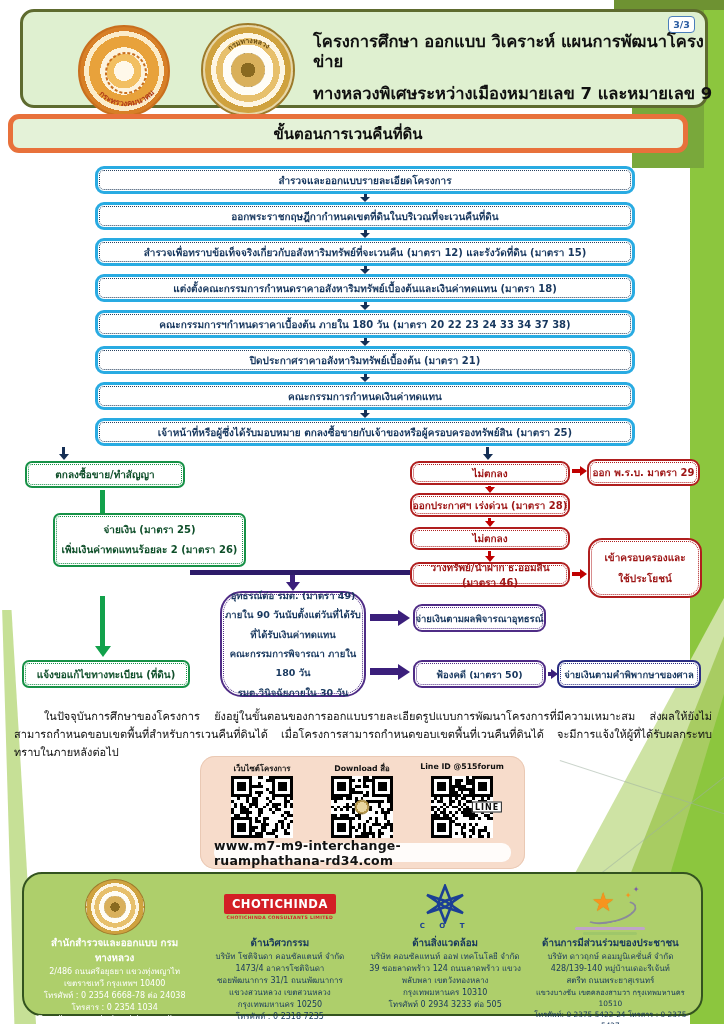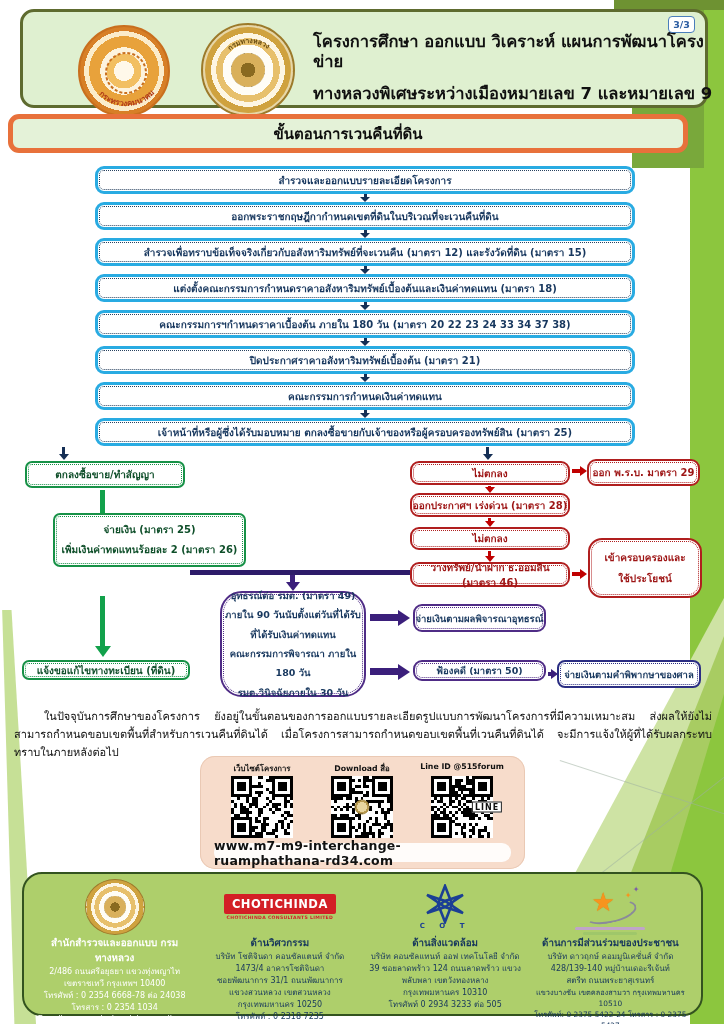--- a/index.html
+++ b/index.html
@@ -210,21 +210,21 @@
   <div class="varr n" style="left:62px;top:447px;height:7px;"></div>
   <div class="varr n" style="left:486px;top:447px;height:7px;"></div>
 
   <div class="box box-green" style="left:25px;top:461px;width:160px;height:27px;">ตกลงซื้อขาย/ทำสัญญา</div>
   <div class="varr g" style="left:100px;top:490px;height:38px;"></div>
   <div class="box box-green" style="left:22px;top:513px;width:193px;height:54px;line-height:2;margin-left:31px;">
     <div>จ่ายเงิน (มาตรา 25)</div>
     <div>เพิ่มเงินค่าทดแทนร้อยละ 2 (มาตรา 26)</div>
   </div>
   <div class="varr g" style="left:100px;top:596px;height:50px;"></div>
-  <div class="box box-green" style="left:22px;top:660px;width:168px;height:20px;">แจ้งขอแก้ไขทางทะเบียน (ที่ดิน)</div>
+  <div class="box box-green" style="left:22px;top:660px;width:168px;height:28px;">แจ้งขอแก้ไขทางทะเบียน (ที่ดิน)</div>
 
   <div class="box box-red" style="left:410px;top:461px;width:160px;height:24px;">ไม่ตกลง</div>
   <div class="harr r" style="left:572px;top:469px;width:8px;"></div>
   <div class="box box-red" style="left:587px;top:459px;width:113px;height:27px;">ออก พ.ร.บ. มาตรา 29</div>
   <div class="varr r" style="left:488px;top:486px;height:1px;"></div>
   <div class="box box-red" style="left:410px;top:493px;width:160px;height:24px;">ออกประกาศฯ เร่งด่วน (มาตรา 28)</div>
   <div class="varr r" style="left:488px;top:518px;height:3px;"></div>
   <div class="box box-red" style="left:410px;top:527px;width:160px;height:23px;">ไม่ตกลง</div>
   <div class="varr r" style="left:488px;top:551px;height:5px;"></div>
   <div class="box box-red" style="left:410px;top:562px;width:160px;height:25px;">วางทรัพย์/นำฝาก ธ.ออมสิน (มาตรา 46)</div>
@@ -239,21 +239,21 @@
   <div class="box box-purple appeal" style="left:220px;top:591px;width:146px;height:106px;">
     <div>อุทธรณ์ต่อ รมต. (มาตรา 49)</div>
     <div>ภายใน 90 วันนับตั้งแต่วันที่ได้รับ</div>
     <div>ที่ได้รับเงินค่าทดแทน</div>
     <div>คณะกรรมการพิจารณา ภายใน 180 วัน</div>
     <div>รมต.วินิจฉัยภายใน 30 วัน</div>
   </div>
   <div class="harr p" style="left:370px;top:614px;width:28px;"></div>
   <div class="box box-purple" style="left:413px;top:604px;width:133px;height:28px;">จ่ายเงินตามผลพิจารณาอุทธรณ์</div>
   <div class="harr p" style="left:370px;top:668px;width:28px;"></div>
-  <div class="box box-purple" style="left:413px;top:660px;width:133px;height:21px;">ฟ้องคดี (มาตรา 50)</div>
+  <div class="box box-purple" style="left:413px;top:660px;width:133px;height:28px;">ฟ้องคดี (มาตรา 50)</div>
   <div class="harr psm" style="left:548px;top:672px;width:3px;"></div>
   <div class="box box-navy" style="left:557px;top:660px;width:144px;height:28px;">จ่ายเงินตามคำพิพากษาของศาล</div>
 
   <div class="note">ในปัจจุบันการศึกษาของโครงการ ยังอยู่ในขั้นตอนของการออกแบบรายละเอียดรูปแบบการพัฒนาโครงการที่มีความเหมาะสม ส่งผลให้ยังไม่สามารถกำหนดขอบเขตพื้นที่สำหรับการเวนคืนที่ดินได้ เมื่อโครงการสามารถกำหนดขอบเขตพื้นที่เวนคืนที่ดินได้ จะมีการแจ้งให้ผู้ที่ได้รับผลกระทบทราบในภายหลังต่อไป</div>
 
   <div class="qr-card">
     <div class="qr-col" style="left:14px;">
       <div class="lbl">เว็บไซต์โครงการ</div>
       <div class="qrbox">
           <svg viewBox="0 0 21 21" shape-rendering="crispEdges">

